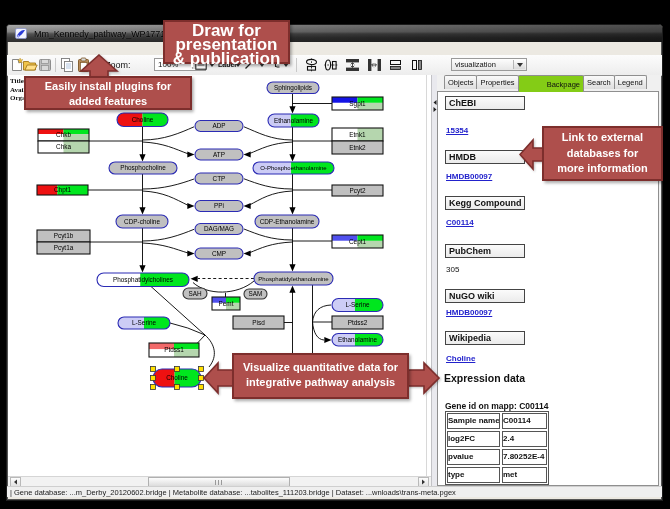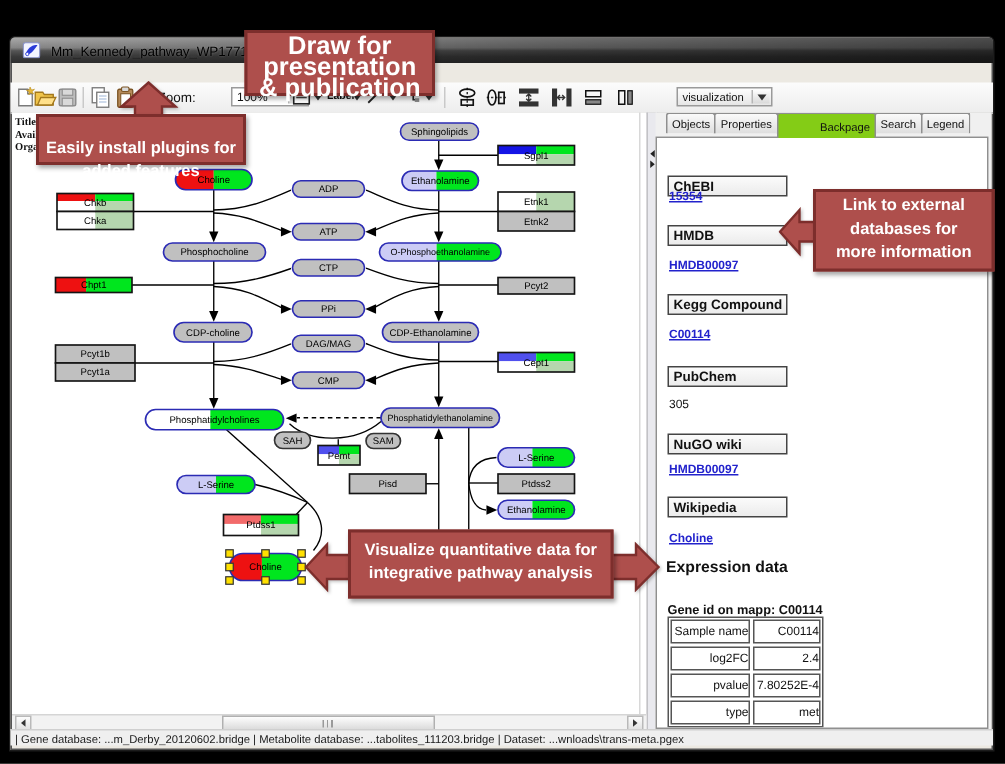--- a/index.html
+++ b/index.html
@@ -47,22 +47,22 @@
   .bp-header{position:absolute;left:7px;width:80px;height:14px;box-sizing:border-box;
              border:1px solid #444;background:linear-gradient(#fbfbfb,#ebebeb);
              font-size:9px;font-weight:bold;color:#111;line-height:12px;padding-left:3px;white-space:nowrap;overflow:hidden;}
   .bp-link{position:absolute;left:8px;font-size:8px;font-weight:bold;color:#2222cc;
            text-decoration:underline;white-space:nowrap;}
   .bp-plain{position:absolute;left:8px;font-size:8px;color:#111;white-space:nowrap;}
   #expression-title{position:absolute;left:6px;font-size:10.5px;font-weight:bold;color:#111;}
   #gene-id-line{position:absolute;left:7px;font-size:8.5px;font-weight:bold;color:#111;white-space:nowrap;}
   #bp-table{position:absolute;left:7px;width:104px;border:1px solid #555;background:#fff;
             padding:1px;display:grid;grid-template-columns:53px 45px;gap:2px;box-sizing:border-box;}
-  #bp-table .cell{border:1px solid #555;font-size:8px;font-weight:normal;color:#111;
-                  text-align:right;line-height:14px;height:14px;white-space:nowrap;overflow:hidden;}
+  #bp-table .cell{border:1px solid #555;font-size:8px;font-weight:bold;color:#111;
+                  text-align:left;line-height:14px;height:14px;white-space:nowrap;overflow:hidden;}
   
   #hscroll{left:1px;top:451px;width:423px;height:10px;background:#f2f2f2;border-top:1px solid #d5d5d5;}
   .sbtn{position:absolute;top:0;width:11px;height:10px;background:linear-gradient(#fdfdfd,#e2e2e2);
         border:1px solid #b9b9b9;box-sizing:border-box;display:flex;align-items:center;justify-content:center;}
   #hthumb{position:absolute;left:140px;top:0;width:142px;height:10px;
           background:linear-gradient(#fdfdfd,#dcdcdc);border:1px solid #b0b0b0;box-sizing:border-box;}
   #hthumb .grip{position:absolute;left:50%;top:2px;width:9px;height:5px;margin-left:-4px;
         background:repeating-linear-gradient(90deg,#9a9a9a 0 1px,transparent 1px 3px);}
   #statusbar{left:0;top:461px;width:100%;height:11px;background:#efefef;border-top:1px solid #cfcfcf;
              font-size:7.5px;color:#1a1a1a;line-height:11px;padding-left:3px;box-sizing:border-box;
@@ -172,21 +172,21 @@
       <path d="M4.8,7 h4.4 M6.3,5.3 l-1.7,1.7 1.7,1.7 M7.8,5.3 l1.7,1.7 -1.7,1.7" stroke="#333" stroke-width="0.9" fill="none"></path>
     </svg>
     <svg class="tbtn" style="left:382px;top:4px;width:13px;height:12px" viewBox="0 0 13 12">
       <rect x="1.5" y="1.5" width="10" height="4" fill="none" stroke="#111" stroke-width="1"></rect>
       <rect x="1.5" y="7.5" width="10" height="3" fill="#888" stroke="#111" stroke-width="0.8"></rect>
     </svg>
     <svg class="tbtn" style="left:404px;top:4px;width:13px;height:12px" viewBox="0 0 13 12">
       <rect x="1.5" y="1.5" width="4" height="9" fill="none" stroke="#111" stroke-width="1"></rect>
       <rect x="7.5" y="1.5" width="3" height="9" fill="#888" stroke="#111" stroke-width="0.8"></rect>
     </svg>
-    <div class="combo gray abs" style="left:424px;top:3px;width:64px;font-size:7.5px">
+    <div class="combo gray abs" style="left:424px;top:3px;width:76px;font-size:7.5px">
       <span>visualization</span>
       <span class="arrowbtn">
           <span class="caret"></span>
         </span>
     </div>
   </div>
 
   <div id="canvas" class="abs">
     <div id="canvas-info" class="abs" style="left: 2px; top: 2px;">
         <div>Title:</div>
@@ -646,21 +646,21 @@
 
   <div id="panel" class="abs">
     <div id="tabs">
       <span class="tab" style="margin-left:7px">Objects</span>
       <span class="tab">Properties</span>
       <span class="tab active">Backpage</span>
       <span class="tab">Search</span>
       <span class="tab">Legend</span>
     </div>
     <div id="panel-body">
-      <div class="bp-header" style="top:25px">ChEBI</div>
+      <div class="bp-header" style="top:4px">ChEBI</div>
       <a class="bp-link" style="top:34px">15354</a>
       <div class="bp-header" style="top:58px">HMDB</div>
       <a class="bp-link" style="top:80px">HMDB00097</a>
       <div class="bp-header" style="top:104px">Kegg Compound</div>
       <a class="bp-link" style="top:126px">C00114</a>
       <div class="bp-header" style="top:152px">PubChem</div>
       <span class="bp-plain" style="top:173px">305</span>
       <div class="bp-header" style="top:197px">NuGO wiki</div>
       <a class="bp-link" style="top:216px">HMDB00097</a>
       <div class="bp-header" style="top:239px">Wikipedia</div>
@@ -701,21 +701,21 @@
 </div>
 
 <div class="callout" style="left:163px;top:20px;width:127px;height:44px;font-size:17px;line-height:14px;padding-top:2px">
   <div class="ct">Draw for presentation</div>
   <div class="ct">&amp; publication</div>
 </div>
 <svg class="callout-arrow" style="left:210px;top:33px" width="48" height="26" viewBox="0 0 48 26">
   <polygon points="13,0 33,0 33,9 43,9 23,25 3,9 13,9" fill="#ae4f4c" stroke="#7d2e2c" stroke-width="1.6"></polygon>
 </svg>
 
-<div class="callout" style="left:24px;top:76px;width:140px;height:34px;font-size:11px;line-height:14.5px;padding-top:14px">
+<div class="callout" style="left:24px;top:76px;width:168px;height:34px;font-size:11px;line-height:14.5px;padding-top:1px">
   <div class="ct">Easily install plugins for</div>
   <div class="ct">added features</div>
 </div>
 <svg class="callout-arrow" style="left:79px;top:54px" width="40" height="23" viewBox="0 0 40 23">
   <polygon points="20,1 38,17 29,17 29,23 11,23 11,17 2,17" fill="#ae4f4c" stroke="#7d2e2c" stroke-width="1.6"></polygon>
 </svg>
 
 <div class="callout" style="left:542px;top:126px;width:121px;height:55px;font-size:11px;line-height:15.5px;padding-top:2px">
   <div class="ct">Link to external</div>
   <div class="ct">databases for</div>

